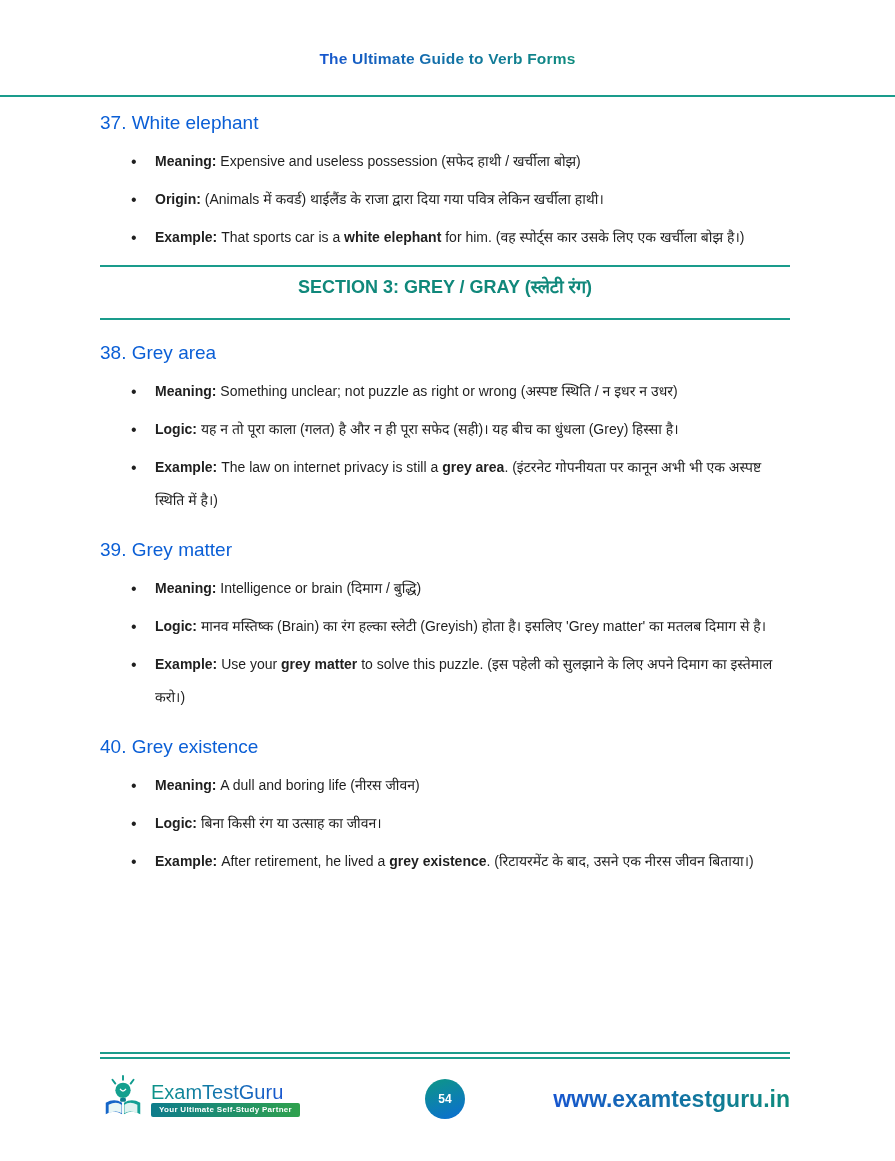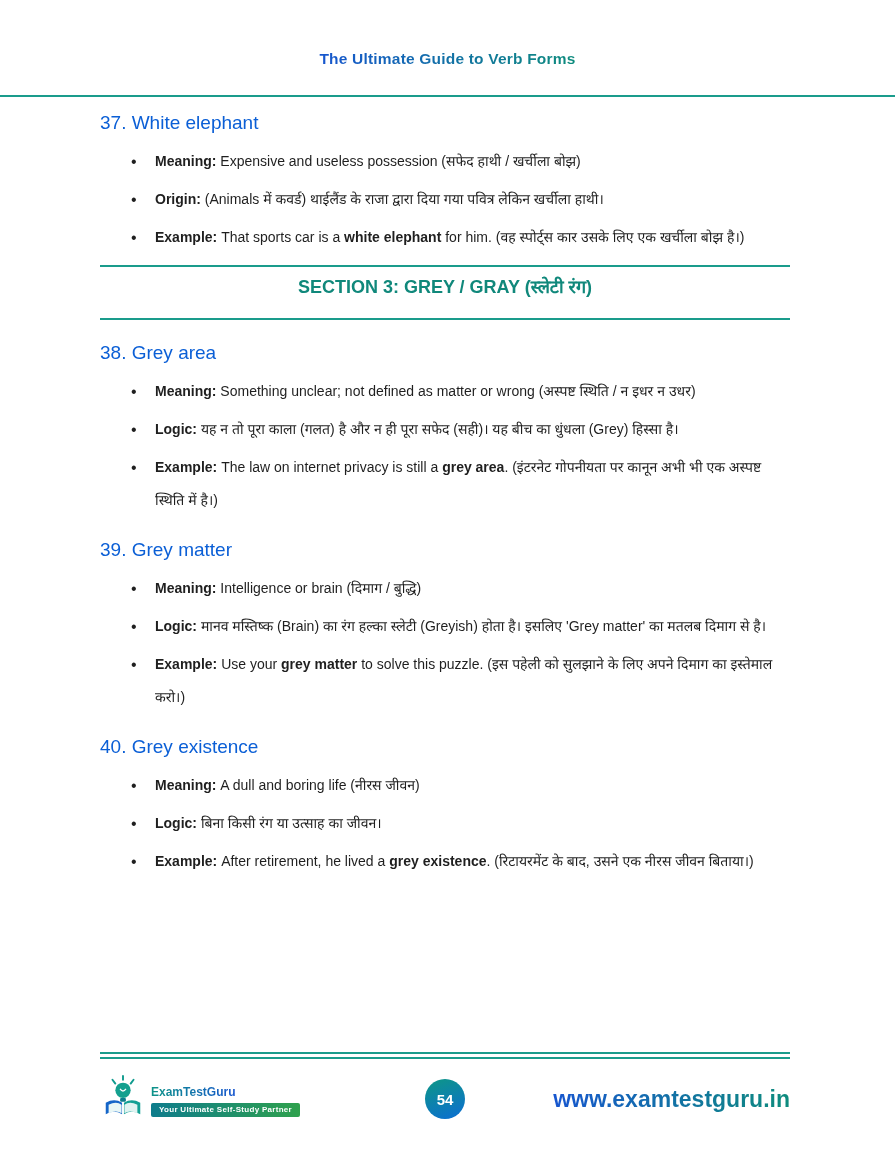--- a/index.html
+++ b/index.html
@@ -46,35 +46,35 @@
     position:absolute; top:1052px; left:100px; width:690px; height:7px;
     border-top:2px solid #1A9C8C; border-bottom:2px solid #1A9C8C;
   }
   .footer-bar {
     position:absolute; top:1070px; left:100px; width:690px; height:58px;
     display:flex; align-items:center; justify-content:space-between;
   }
   .logo { display:flex; align-items:center; gap:5px; }
   .logo-text { display:flex; flex-direction:column; align-items:flex-start; gap:1px; }
   .logo-name {
-    font-size:12px; font-weight:700; line-height:20px;
+    font-size:20px; font-weight:400; line-height:20px;
     color:#0E8C7D;
     background:linear-gradient(90deg,#0E9488 0%,#1756CF 100%);
     -webkit-background-clip:text; background-clip:text; -webkit-text-fill-color:transparent;
   }
   .logo-tagline {
     font-size:8px; font-weight:700; color:#ffffff; letter-spacing:.3px; white-space:nowrap;
     background:linear-gradient(90deg,#0E7C8C 0%,#2FA14D 100%);
     padding:2.5px 8px; border-radius:2px;
   }
   .page-badge {
     position:absolute; left:50%; top:9px; transform:translateX(-50%);
     width:40px; height:40px; border-radius:50%;
     background:linear-gradient(160deg,#0D9589 5%,#0C6FD0 95%);
-    color:#ffffff; font-size:15px; font-weight:700;
+    color:#ffffff; font-size:12px; font-weight:700;
     display:flex; align-items:center; justify-content:center;
   }
   .website {
     font-size:23px; font-weight:700;
     color:#0E8C7D;
     background:linear-gradient(90deg,#1756CF 0%,#0E8C7D 100%);
     -webkit-background-clip:text; background-clip:text; -webkit-text-fill-color:transparent;
     text-decoration:none;
   }
 </style>
@@ -98,21 +98,21 @@
     </ul>
   </section>
 
   <div class="section-divider">
     <span class="section-divider-label">SECTION 3: GREY / GRAY (स्लेटी रंग)</span>
   </div>
 
   <section>
     <h2 class="idiom-title spaced">38. Grey area</h2>
     <ul class="bullets">
-      <li><b>Meaning: </b><span>Something unclear; not defined as matter or wrong (अस्पष्ट स्थिति / न इधर न उधर)</span></li>
+      <li><b>Meaning: </b><span>Something unclear; not puzzle as right or wrong (अस्पष्ट स्थिति / न इधर न उधर)</span></li>
       <li><b>Logic: </b><span>यह न तो पूरा काला (गलत) है और न ही पूरा सफेद (सही)। यह बीच का धुंधला (Grey) हिस्सा है।</span></li>
       <li><b>Example: </b><span>The law on internet privacy is still a </span><b>grey area</b><span>. (इंटरनेट गोपनीयता पर कानून अभी भी एक अस्पष्ट स्थिति में है।)</span></li>
     </ul>
   </section>
 
   <section>
     <h2 class="idiom-title spaced">39. Grey matter</h2>
     <ul class="bullets">
       <li><b>Meaning: </b><span>Intelligence or brain (दिमाग / बुद्धि)</span></li>
       <li><b>Logic: </b><span>मानव मस्तिष्क (Brain) का रंग हल्का स्लेटी (Greyish) होता है। इसलिए 'Grey matter' का मतलब दिमाग से है।</span></li>

